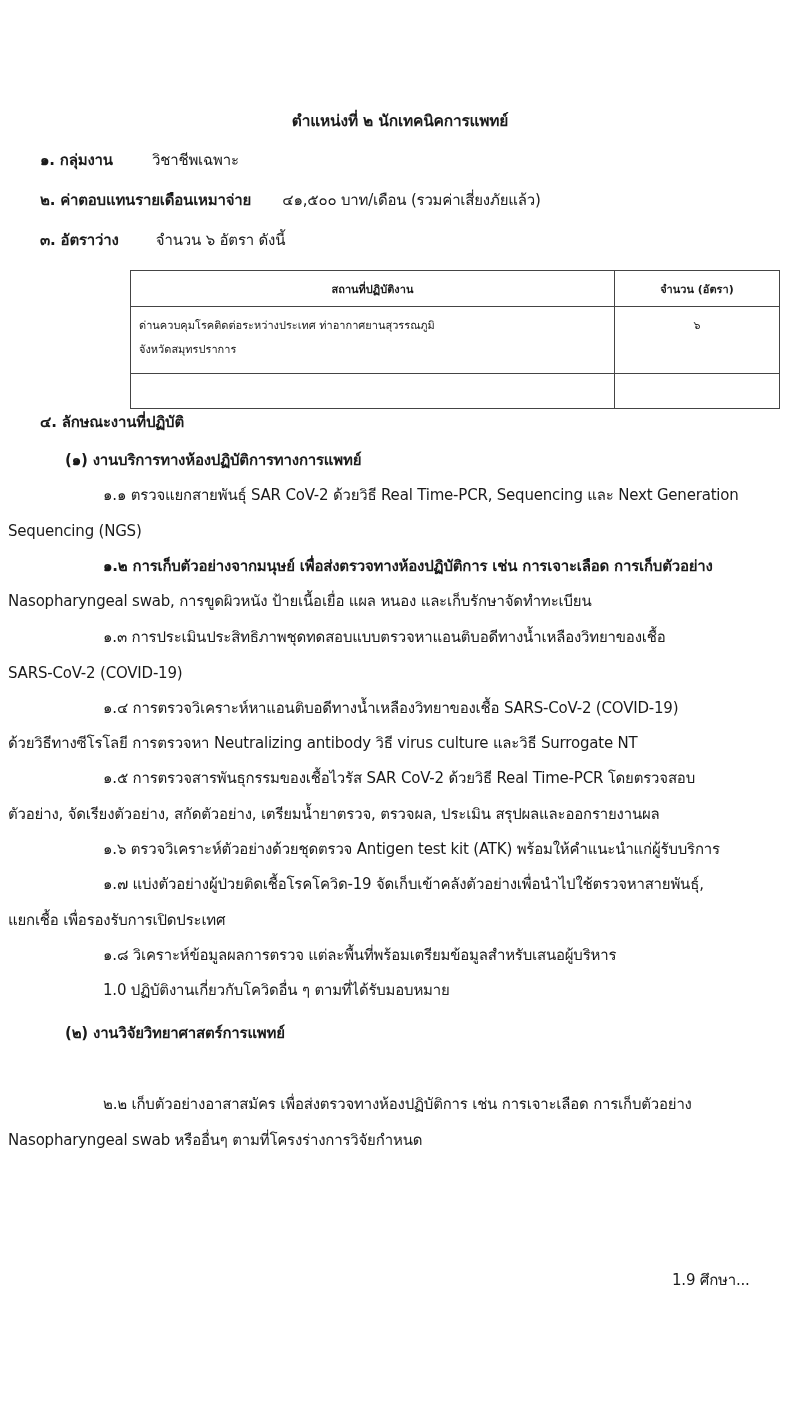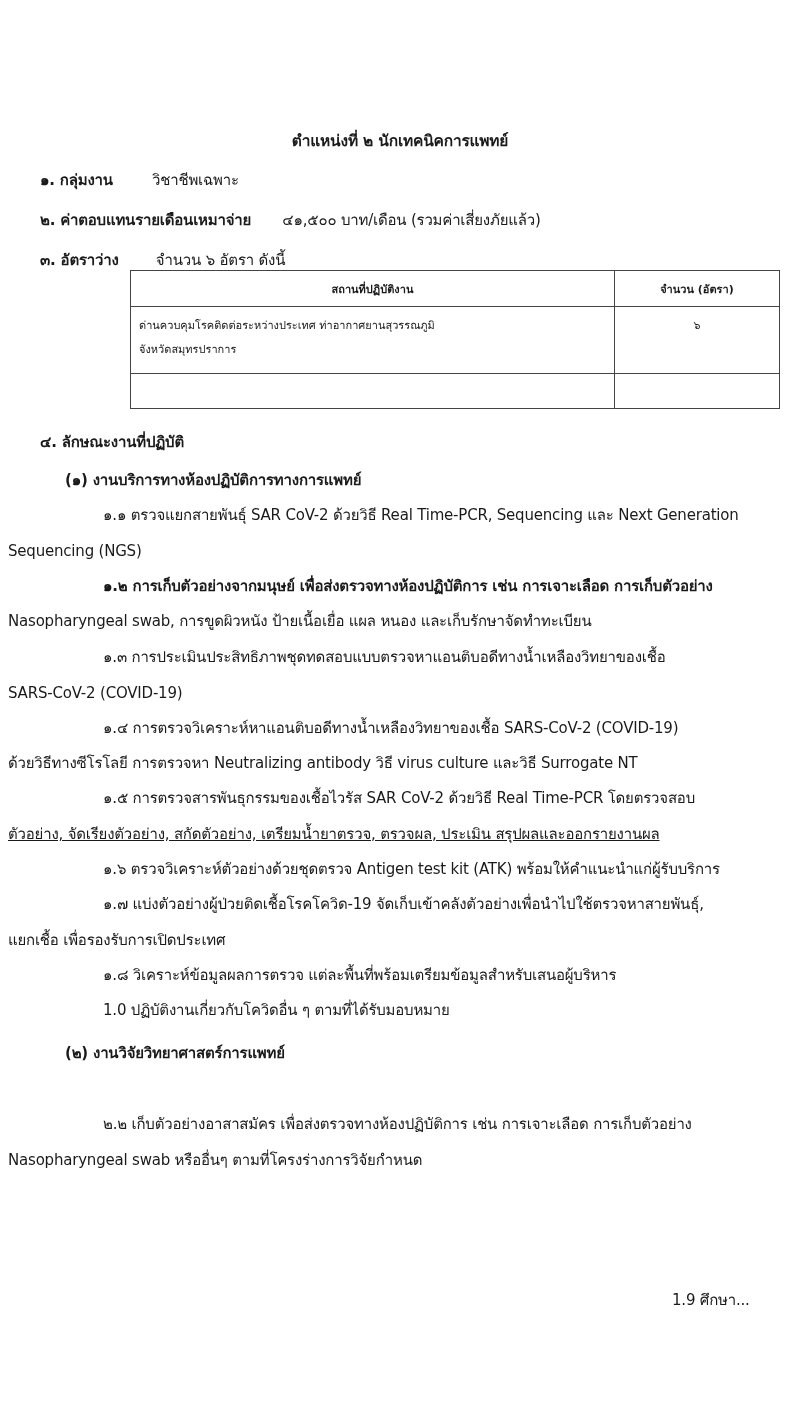--- a/index.html
+++ b/index.html
@@ -21,21 +21,20 @@
     width: 800px;
     height: 1405px;
     background: #ffffff;
   }
   .line {
     position: absolute;
     white-space: nowrap;
     font-size: 15px;
     line-height: 20px;
     letter-spacing: -0.2px;
-    margin-top: 20px;
   }
   .bold { font-weight: bold; text-align: right; }
   .title {
     left: 0; width: 800px;
     text-align: center;
     top: 111px;
     font-size: 15.5px;
   }
   .label-gap { display: inline-block; }
 
@@ -119,21 +118,21 @@
   <div class="line" style="left:103px; top:556px;font-weight:bold;">๑.๒ การเก็บตัวอย่างจากมนุษย์ เพื่อส่งตรวจทางห้องปฏิบัติการ เช่น การเจาะเลือด การเก็บตัวอย่าง</div>
   <div class="line" style="left:8px; top:591px;">Nasopharyngeal swab, การขูดผิวหนัง ป้ายเนื้อเยื่อ แผล หนอง และเก็บรักษาจัดทำทะเบียน</div>
 
   <div class="line" style="left:103px; top:627px;">๑.๓ การประเมินประสิทธิภาพชุดทดสอบแบบตรวจหาแอนติบอดีทางน้ำเหลืองวิทยาของเชื้อ</div>
   <div class="line" style="left:8px; top:663px;">SARS-CoV-2 (COVID-19)</div>
 
   <div class="line" style="left:103px; top:698px;">๑.๔ การตรวจวิเคราะห์หาแอนติบอดีทางน้ำเหลืองวิทยาของเชื้อ SARS-CoV-2 (COVID-19)</div>
   <div class="line" style="left:8px; top:733px;">ด้วยวิธีทางซีโรโลยี การตรวจหา Neutralizing antibody วิธี virus culture และวิธี Surrogate NT</div>
 
   <div class="line" style="left:103px; top:768px;">๑.๕ การตรวจสารพันธุกรรมของเชื้อไวรัส SAR CoV-2 ด้วยวิธี Real Time-PCR โดยตรวจสอบ</div>
-  <div class="line" style="left:8px; top:804px;text-decoration:underline;">ตัวอย่าง, จัดเรียงตัวอย่าง, สกัดตัวอย่าง, เตรียมน้ำยาตรวจ, ตรวจผล, ประเมิน สรุปผลและออกรายงานผล</div>
+  <div class="line" style="left:8px; top:804px;">ตัวอย่าง, จัดเรียงตัวอย่าง, สกัดตัวอย่าง, เตรียมน้ำยาตรวจ, ตรวจผล, ประเมิน สรุปผลและออกรายงานผล</div>
 
   <div class="line" style="left:103px; top:839px;">๑.๖ ตรวจวิเคราะห์ตัวอย่างด้วยชุดตรวจ Antigen test kit (ATK) พร้อมให้คำแนะนำแก่ผู้รับบริการ</div>
 
   <div class="line" style="left:103px; top:874px;">๑.๗ แบ่งตัวอย่างผู้ป่วยติดเชื้อโรคโควิด-19 จัดเก็บเข้าคลังตัวอย่างเพื่อนำไปใช้ตรวจหาสายพันธุ์,</div>
   <div class="line" style="left:8px; top:910px;">แยกเชื้อ เพื่อรองรับการเปิดประเทศ</div>
 
   <div class="line" style="left:103px; top:945px;">๑.๘ วิเคราะห์ข้อมูลผลการตรวจ แต่ละพื้นที่พร้อมเตรียมข้อมูลสำหรับเสนอผู้บริหาร</div>
 
   <div class="line" style="left:103px; top:980px;">1.0 ปฏิบัติงานเกี่ยวกับโควิดอื่น ๆ ตามที่ได้รับมอบหมาย</div>
 

